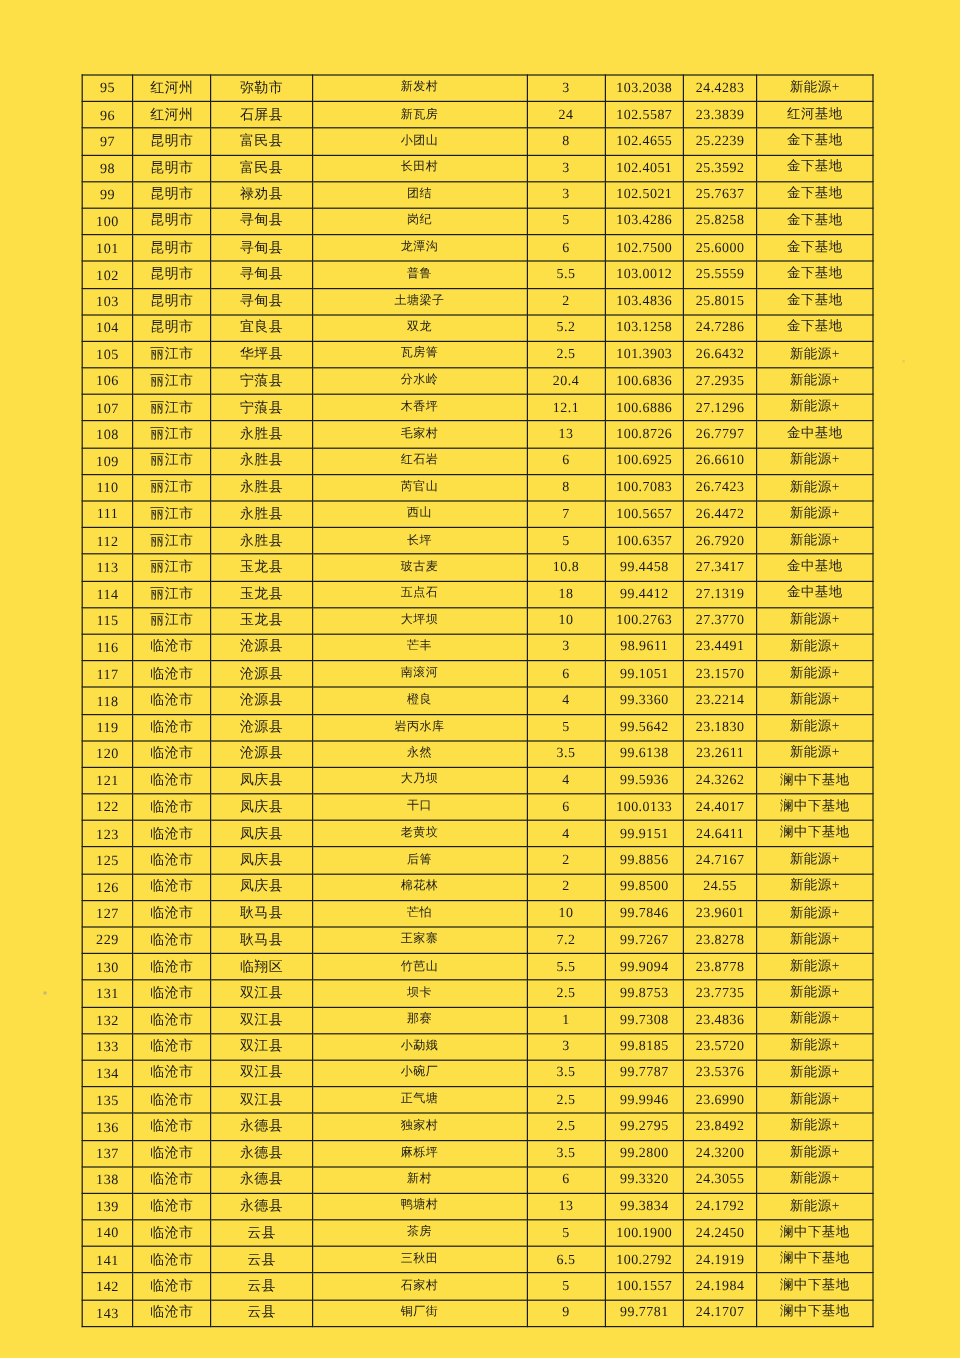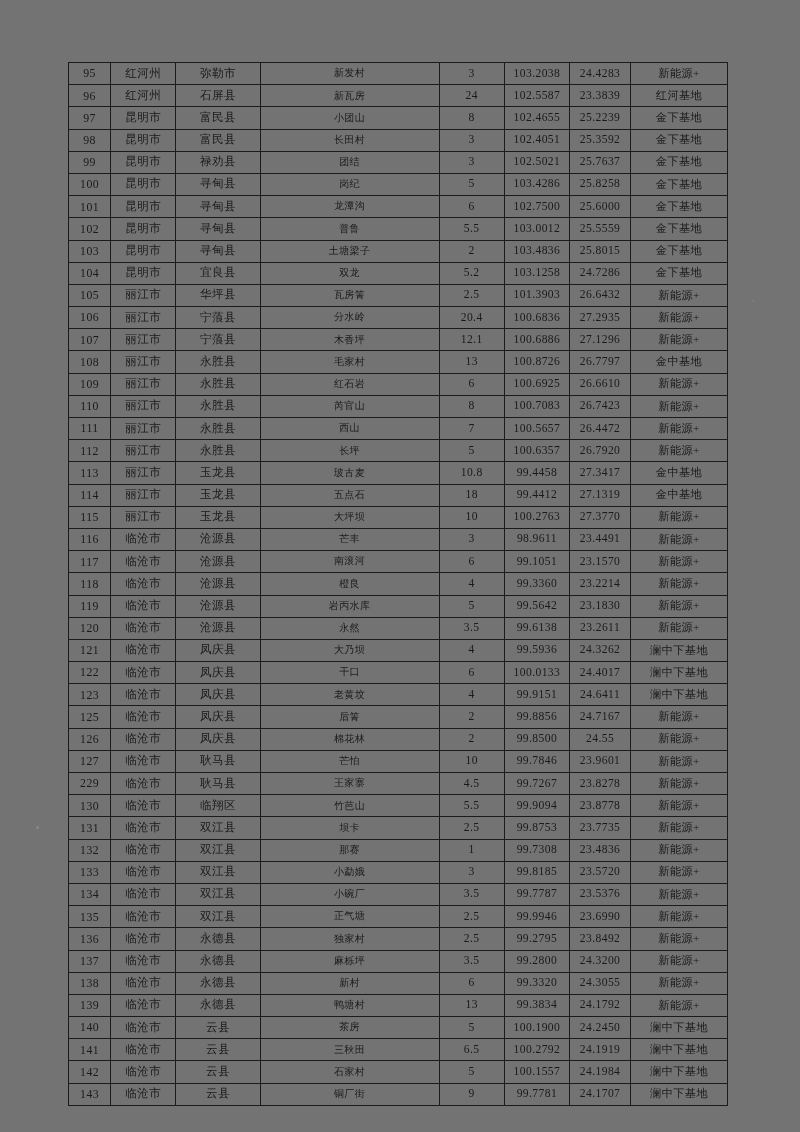--- a/index.html
+++ b/index.html
@@ -14,21 +14,21 @@
     color: #1a1a1a;
     position: relative;
     overflow: hidden;
   }
   .page {
     position: absolute;
     left: 0;
     top: 0;
     width: 800px;
     height: 1132px;
-    background: #737373;
+    background: #fde047;
   }
   .table-wrap {
     position: absolute;
     left: 68px;
     top: 62px;
     width: 660px;
   }
   table.data {
     border-collapse: collapse;
     width: 660px;
@@ -409,21 +409,21 @@
             <td class="num">10</td>
             <td class="num">99.7846</td>
             <td class="num">23.9601</td>
             <td class="base">新能源+</td>
           </tr>
           <tr>
             <td class="idx">229</td>
             <td class="cn">临沧市</td>
             <td class="cn">耿马县</td>
             <td class="name">王家寨</td>
-            <td class="num">4.5</td>
+            <td class="num">7.2</td>
             <td class="num">99.7267</td>
             <td class="num">23.8278</td>
             <td class="base">新能源+</td>
           </tr>
           <tr>
             <td class="idx">130</td>
             <td class="cn">临沧市</td>
             <td class="cn">临翔区</td>
             <td class="name">竹芭山</td>
             <td class="num">5.5</td>

